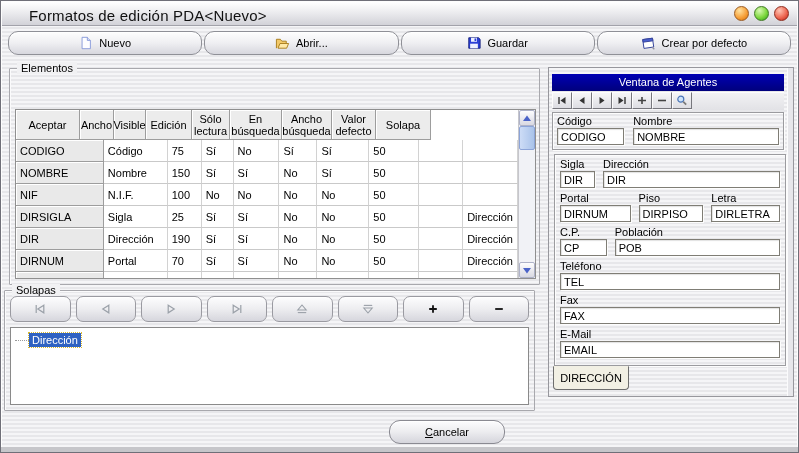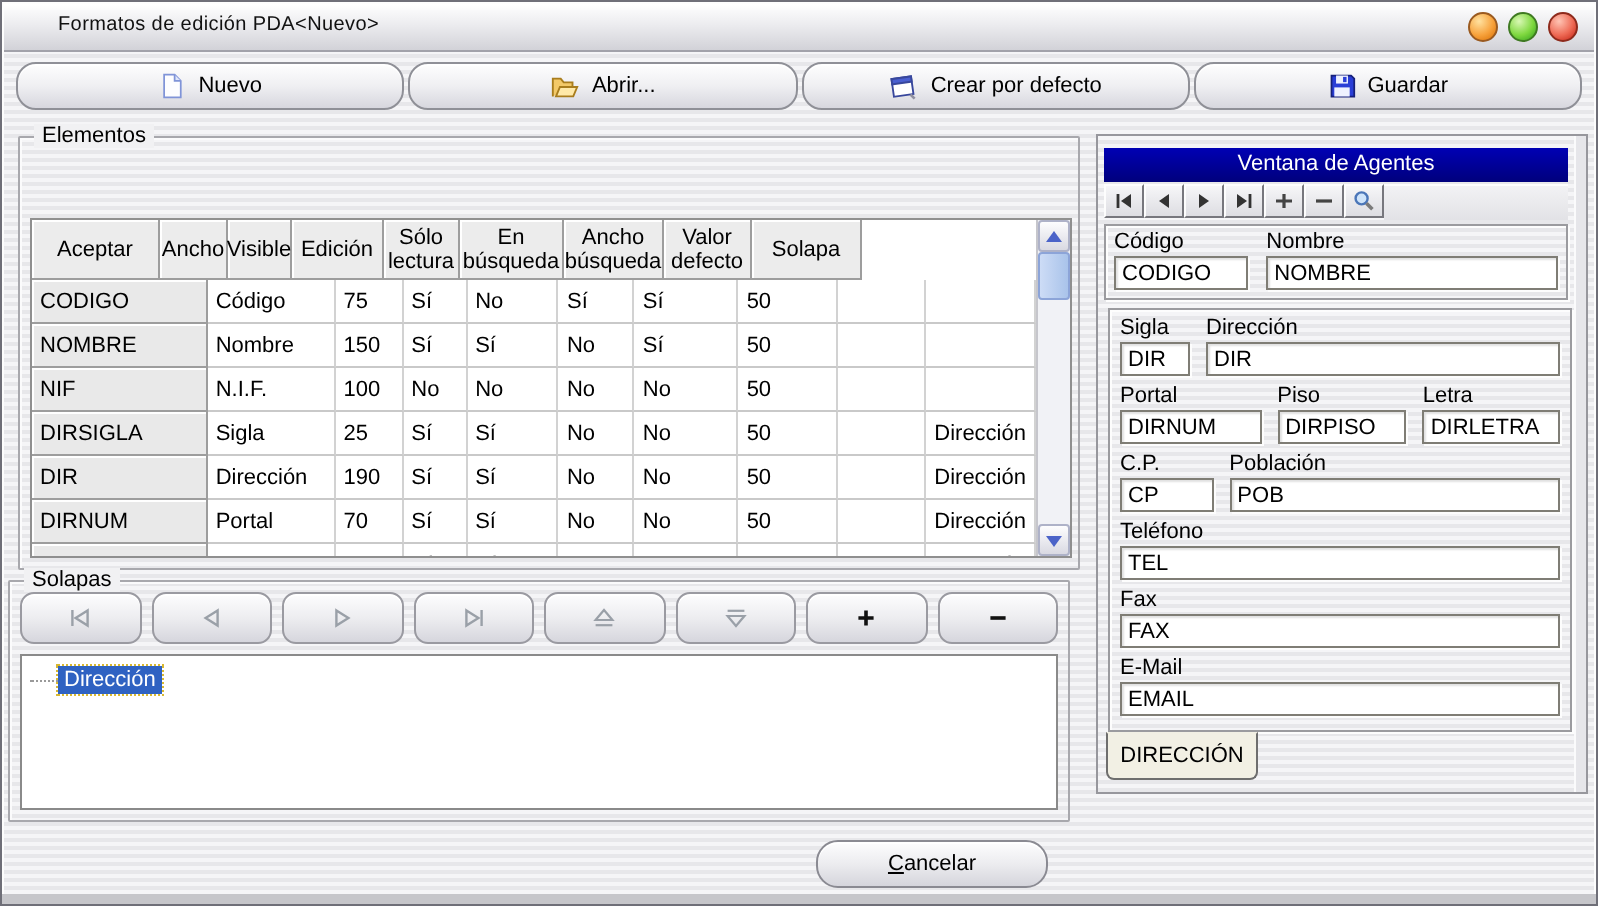--- a/index.html
+++ b/index.html
@@ -17,21 +17,21 @@
     overflow: hidden;
   }
   
   .titlebar {
     position: absolute; left: 1px; top: 1px; right: 1px; height: 24px;
     background: linear-gradient(180deg,#ffffff 0%,#ececef 45%,#d2d2d8 100%);
     border-bottom: 1px solid #a2a2aa;
   }
   .titlebar .title {
     position: absolute; left: 27px; top: 5px;
-    font-size: 10px; color: #111; letter-spacing: .2px;
+    font-size: 15px; color: #111; letter-spacing: .2px;
   }
   .controls { position: absolute; right: 8px; top: 4px; display: flex; gap: 5px; }
   .tl { width: 15px; height: 15px; border-radius: 50%; display: inline-block; }
   .tl.orange { background: radial-gradient(circle at 35% 28%, #ffe2a0, #f7a23c 55%, #d86d00); border: 1px solid #9a5a20; }
   .tl.green  { background: radial-gradient(circle at 35% 28%, #d9f8b4, #7fd83f 55%, #2e9e1a); border: 1px solid #3f7a22; }
   .tl.red    { background: radial-gradient(circle at 35% 28%, #ffc4b4, #ee6a55 55%, #c01e10); border: 1px solid #8e2a1c; }
   
   .toolbar { position: absolute; left: 7px; right: 7px; top: 30px; height: 27px; display: flex; gap: 2px; }
   .tb-btn {
     flex: 1; height: 24px; display: flex; align-items: center; justify-content: center; gap: 6px;
@@ -144,21 +144,21 @@
   }
   
   .footer-btn {
     position: absolute; top: 419px; height: 24px; display: block; text-align: center;
     background: linear-gradient(180deg,#fdfdfe 0%,#ececef 50%,#d5d5dc 100%);
     border: 1px solid #8a8a92; border-radius: 6px; box-shadow: inset 0 1px 0 #fff;
     font-family: "Liberation Sans", sans-serif; font-size: 11px; line-height: 22px; cursor: default;
   }
   .footer-btn::first-letter { text-decoration: underline; }
   #btn-aceptar { left: 255px; width: 135px; }
-  #btn-cancelar { left: 407px; width: 116px; border-radius: 11px; }
+  #btn-cancelar { left: 388px; width: 116px; border-radius: 11px; }
   svg { display: block; }
 </style>
 </head>
 <body>
 
 <div class="window">
 
   <div class="titlebar">
     <span class="title">Formatos de edición PDA&lt;Nuevo&gt;</span>
     <div class="controls">
@@ -179,43 +179,43 @@
         <span>Nuevo</span>
       </div>
       <div class="tb-btn">
         <span class="ic">
           <svg viewBox="0 0 16 16" width="15" height="15">
             <path d="M1.5 13V3.5h4.2l1.6 2H12v2" fill="#f3c968" stroke="#a97d1c"></path>
             <path d="M3.2 13l2.1-5h9.2l-2.1 5z" fill="#ffe9a8" stroke="#a97d1c"></path>
           </svg>
         </span>
         <span>Abrir...</span>
+      </div>
+      <div class="tb-btn">
+        <span class="ic">
+          <svg viewBox="0 0 16 16" width="14" height="14">
+            <path d="M2 2h11.2L15 3.8V14H2z" fill="#2a3ed6" stroke="#16207a"></path>
+            <rect x="4.6" y="2" width="6.8" height="4.6" fill="#eef1ff"></rect>
+            <rect x="8.6" y="2.8" width="2" height="3" fill="#2a3ed6"></rect>
+            <rect x="3.6" y="8.8" width="8.8" height="5.2" fill="#eef1ff"></rect>
+          </svg>
+        </span>
+        <span>Guardar</span>
       </div>
       <div class="tb-btn">
         <span class="ic">
           <svg viewBox="0 0 16 16" width="15" height="15">
             <g transform="rotate(-8 8 8)">
               <rect x="2.5" y="3" width="10.5" height="9.5" fill="#fff" stroke="#38479c"></rect>
               <rect x="2.5" y="3" width="10.5" height="2.8" fill="#4a5fd0" stroke="#38479c"></rect>
             </g>
             <path d="M12 12l2.2 2.2" stroke="#9090a0" stroke-width="1.4"></path>
           </svg>
         </span>
         <span>Crear por defecto</span>
-      </div>
-      <div class="tb-btn">
-        <span class="ic">
-          <svg viewBox="0 0 16 16" width="14" height="14">
-            <path d="M2 2h11.2L15 3.8V14H2z" fill="#2a3ed6" stroke="#16207a"></path>
-            <rect x="4.6" y="2" width="6.8" height="4.6" fill="#eef1ff"></rect>
-            <rect x="8.6" y="2.8" width="2" height="3" fill="#2a3ed6"></rect>
-            <rect x="3.6" y="8.8" width="8.8" height="5.2" fill="#eef1ff"></rect>
-          </svg>
-        </span>
-        <span>Guardar</span>
       </div>
     </div>
 
   <div class="groupbox gb-elementos">
     <span class="legend">Elementos</span>
     <div class="updown">
       <div class="sv-btn disabled">
         <span class="ic">
             <svg viewBox="0 0 12 11" width="12" height="11">
               <path d="M6 1l4.4 5.6H1.6z" fill="none" stroke="#b9bdc6" stroke-width="1.2"></path>

